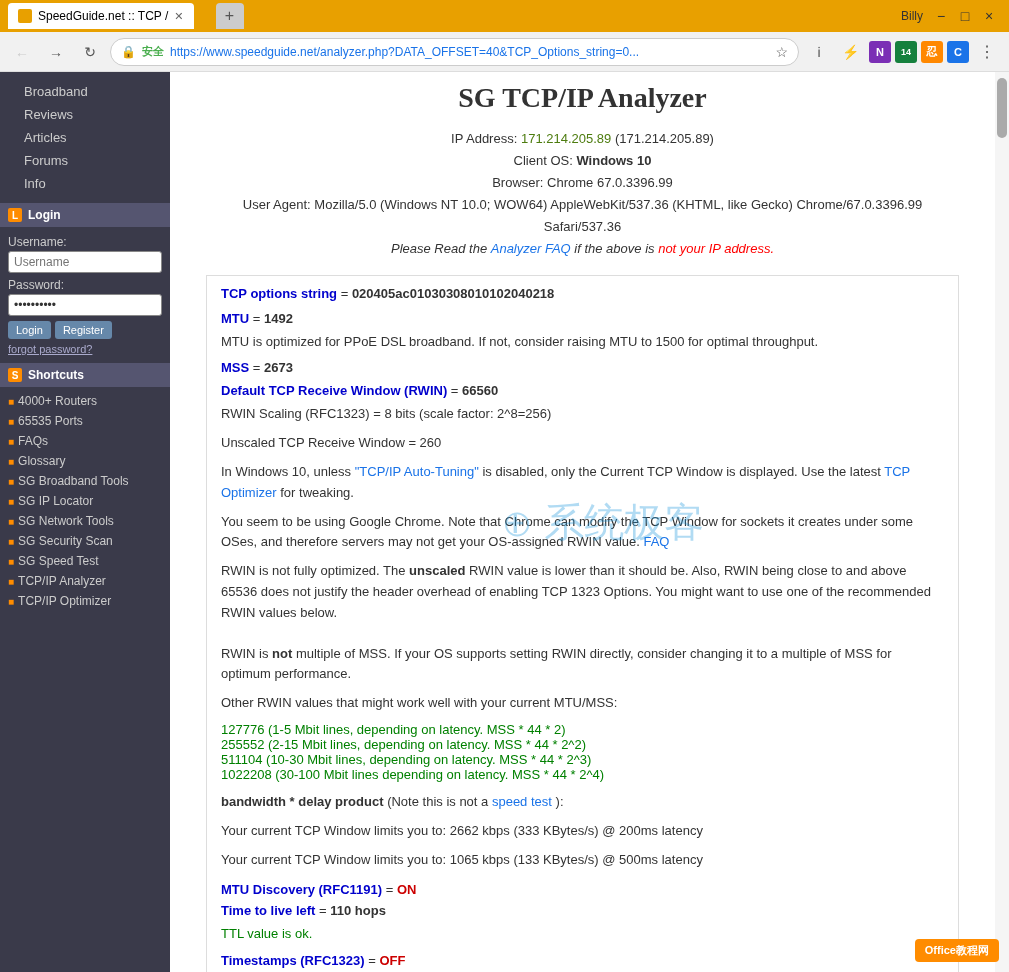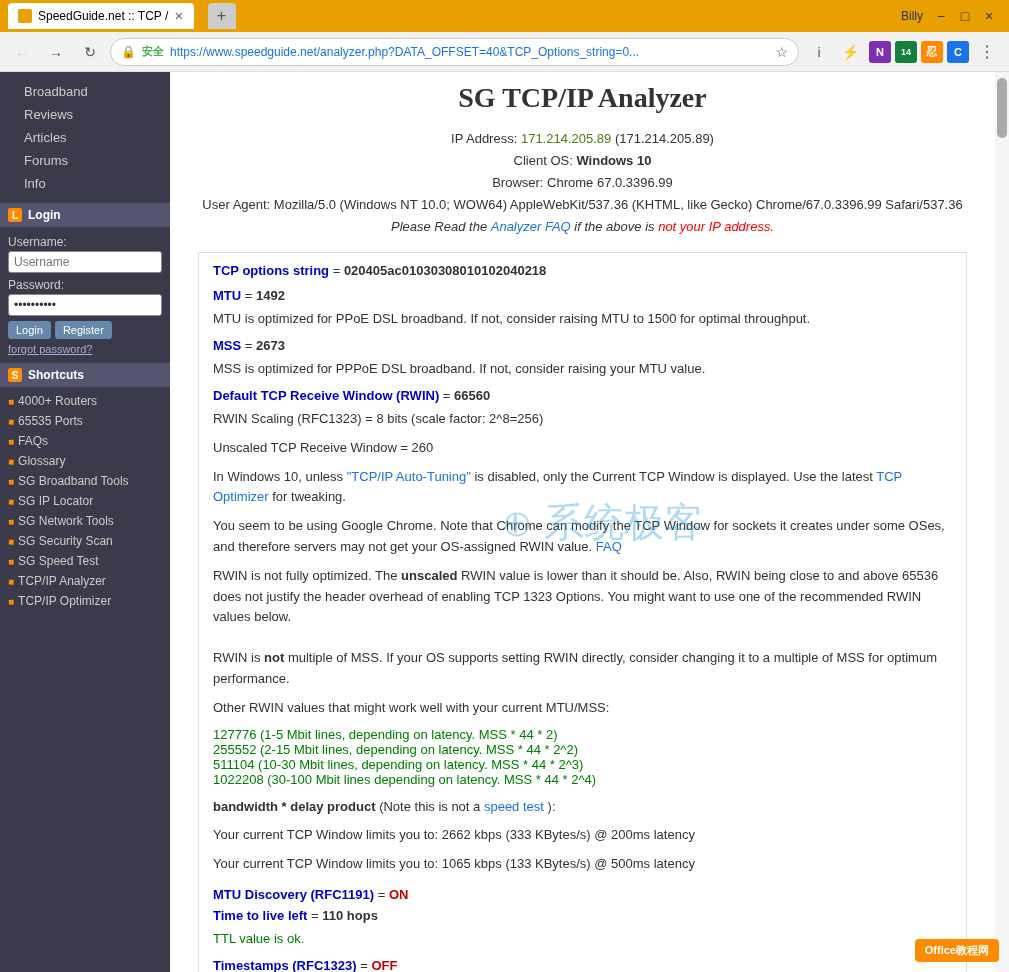--- a/index.html
+++ b/index.html
@@ -8,21 +8,21 @@
     
     .title-bar {
       background: #e8a000;
       height: 32px;
       display: flex;
       align-items: center;
       justify-content: space-between;
       padding: 0 8px;
       flex-shrink: 0;
     }
-    .title-bar-left { display: flex; align-items: center; gap: 14px; }
+    .title-bar-left { display: flex; align-items: center; gap: 22px; }
     .tab {
       background: #fff;
       padding: 4px 10px;
       border-radius: 4px 4px 0 0;
       font-size: 12px;
       display: flex; align-items: center; gap: 6px;
       height: 26px;
     }
     .tab-icon { width: 14px; height: 14px; background: #e8a000; border-radius: 2px; }
     .tab-close { color: #666; cursor: pointer; font-size: 11px; }
@@ -122,21 +122,21 @@
       display: flex; align-items: center; gap: 4px;
       padding: 3px 8px;
       color: #ccc; text-decoration: none; font-size: 12px;
     }
     .sidebar-links .bullet { color: #ff8c00; font-size: 10px; }
 
     
     .content {
       flex: 1;
       overflow-y: auto;
-      padding: 10px 28px;
+      padding: 10px 36px;
       background: #fff;
       position: relative;
     }
 
     .scrollbar-track {
       width: 14px;
       background: #f5f5f5;
       flex-shrink: 0;
       display: flex;
       flex-direction: column;
@@ -375,21 +375,20 @@
         <span class="param-eq"> = </span>
         <span class="param-value">1492</span>
       </div>
       <p class="paragraph">MTU is optimized for PPoE DSL broadband. If not, consider raising MTU to 1500 for optimal throughput.</p>
 
       <div class="param-line" style="margin-top:8px;">
         <span class="param-name">MSS</span>
         <span class="param-eq"> = </span>
         <span class="param-value">2673</span>
       </div>
-      <p class="paragraph">MSS is optimized for PPPoE DSL broadband. If not, consider raising your MTU value.</p>
 
       <div class="param-line" style="margin-top:8px;">
         <span class="param-name">Default TCP Receive Window (RWIN)</span>
         <span class="param-eq"> = </span>
         <span class="param-value">66560</span>
       </div>
       <p class="paragraph">RWIN Scaling (RFC1323) = 8 bits (scale factor: 2^8=256)</p>
       <p class="paragraph">Unscaled TCP Receive Window = 260</p>
 
       <p class="paragraph" style="margin-top:8px;">

